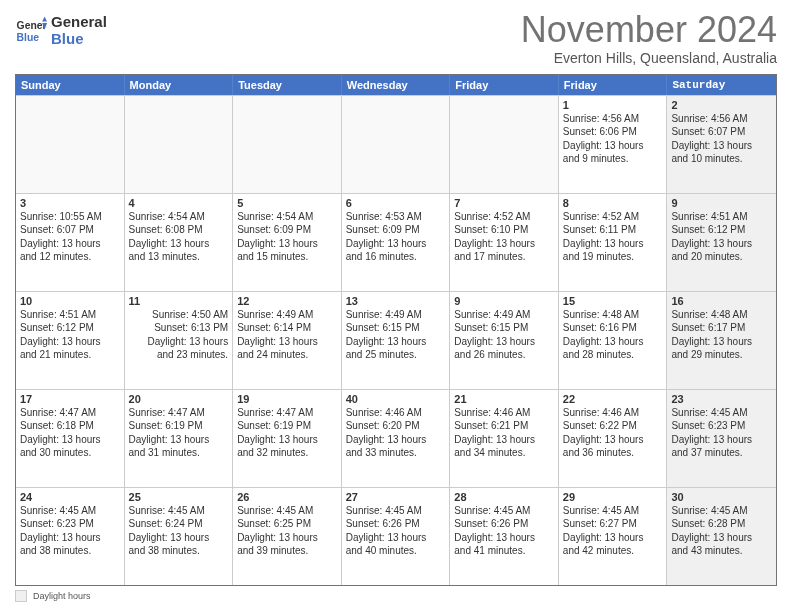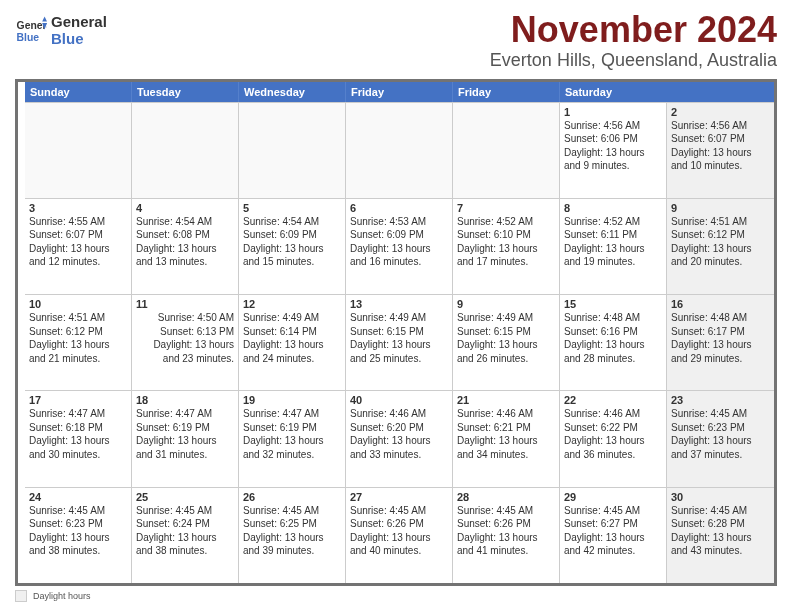--- a/index.html
+++ b/index.html
@@ -31,49 +31,48 @@
     .logo-icon {
       width: 32px;
       height: 32px;
       margin-right: 4px;
     }
     .title-block {
       text-align: right;
     }
     .month-title {
       font-size: 36px;
-      font-weight: bold;
-      color: #7f1d1d;
+      font-weight: normal;
+      color: #737373;
       line-height: 1.1;
     }
     .subtitle {
-      font-size: 18px;
+      font-size: 14px;
       color: #555;
     }
     .calendar {
       flex: 1;
       display: flex;
       flex-direction: column;
-      border: 3px solid #737373;
-      padding-left: 7px;
+      border: 1px solid #737373;
     }
     .cal-header {
       display: grid;
       grid-template-columns: repeat(7, 1fr);
       background: #4472C4;
     }
     .cal-header-cell {
       color: #fff;
       font-size: 11px;
       font-weight: bold;
       padding: 4px 5px;
       border-right: 1px solid #5580cc;
       text-align: left;
     }
-    .cal-header-cell:last-child { border-right: none; }
+    .cal-header-cell:last-child { border-right: none; font-family: Liberation Mono, monospace; }
     .cal-body {
       flex: 1;
       display: flex;
       flex-direction: column;
     }
     .cal-row {
       display: grid;
       grid-template-columns: repeat(7, 1fr);
       flex: 1;
       border-top: 1px solid #ccc;
@@ -135,20 +134,21 @@
     </div>
     <div class="title-block">
       <div class="month-title">November 2024</div>
       <div class="subtitle">Everton Hills, Queensland, Australia</div>
     </div>
   </div>
 
   <div class="calendar">
     <div class="cal-header">
     <div class="cal-header-cell">Sunday</div>
+        <div class="cal-header-cell">Monday</div>
         <div class="cal-header-cell">Tuesday</div>
         <div class="cal-header-cell">Wednesday</div>
         <div class="cal-header-cell">Friday</div>
         <div class="cal-header-cell">Friday</div>
         <div class="cal-header-cell">Saturday</div>
       </div>
     <div class="cal-body">
     <div class="cal-row">
           <div class="cal-cell empty"></div>
           <div class="cal-cell empty"></div>
@@ -166,21 +166,21 @@
             <div class="day-num">2</div>
             <div class="day-info" style="white-space: pre-line;">Sunrise: 4:56 AM
 Sunset: 6:07 PM
 Daylight: 13 hours
 and 10 minutes.</div>
           </div>
         </div>
         <div class="cal-row">
           <div class="cal-cell">
             <div class="day-num">3</div>
-            <div class="day-info" style="white-space: pre-line;">Sunrise: 4:55 AM
+            <div class="day-info" style="white-space: pre-line;">Sunrise: 10:55 AM
 Sunset: 6:07 PM
 Daylight: 13 hours
 and 12 minutes.</div>
           </div>
           <div class="cal-cell">
             <div class="day-num">4</div>
             <div class="day-info" style="white-space: pre-line;">Sunrise: 4:54 AM
 Sunset: 6:08 PM
 Daylight: 13 hours
 and 13 minutes.</div>
@@ -274,21 +274,21 @@
         </div>
         <div class="cal-row">
           <div class="cal-cell">
             <div class="day-num">17</div>
             <div class="day-info" style="white-space: pre-line;">Sunrise: 4:47 AM
 Sunset: 6:18 PM
 Daylight: 13 hours
 and 30 minutes.</div>
           </div>
           <div class="cal-cell">
-            <div class="day-num">18</div>
+            <div class="day-num">20</div>
             <div class="day-info" style="white-space: pre-line;">Sunrise: 4:47 AM
 Sunset: 6:19 PM
 Daylight: 13 hours
 and 31 minutes.</div>
           </div>
           <div class="cal-cell">
             <div class="day-num">19</div>
             <div class="day-info" style="white-space: pre-line;">Sunrise: 4:47 AM
 Sunset: 6:19 PM
 Daylight: 13 hours

